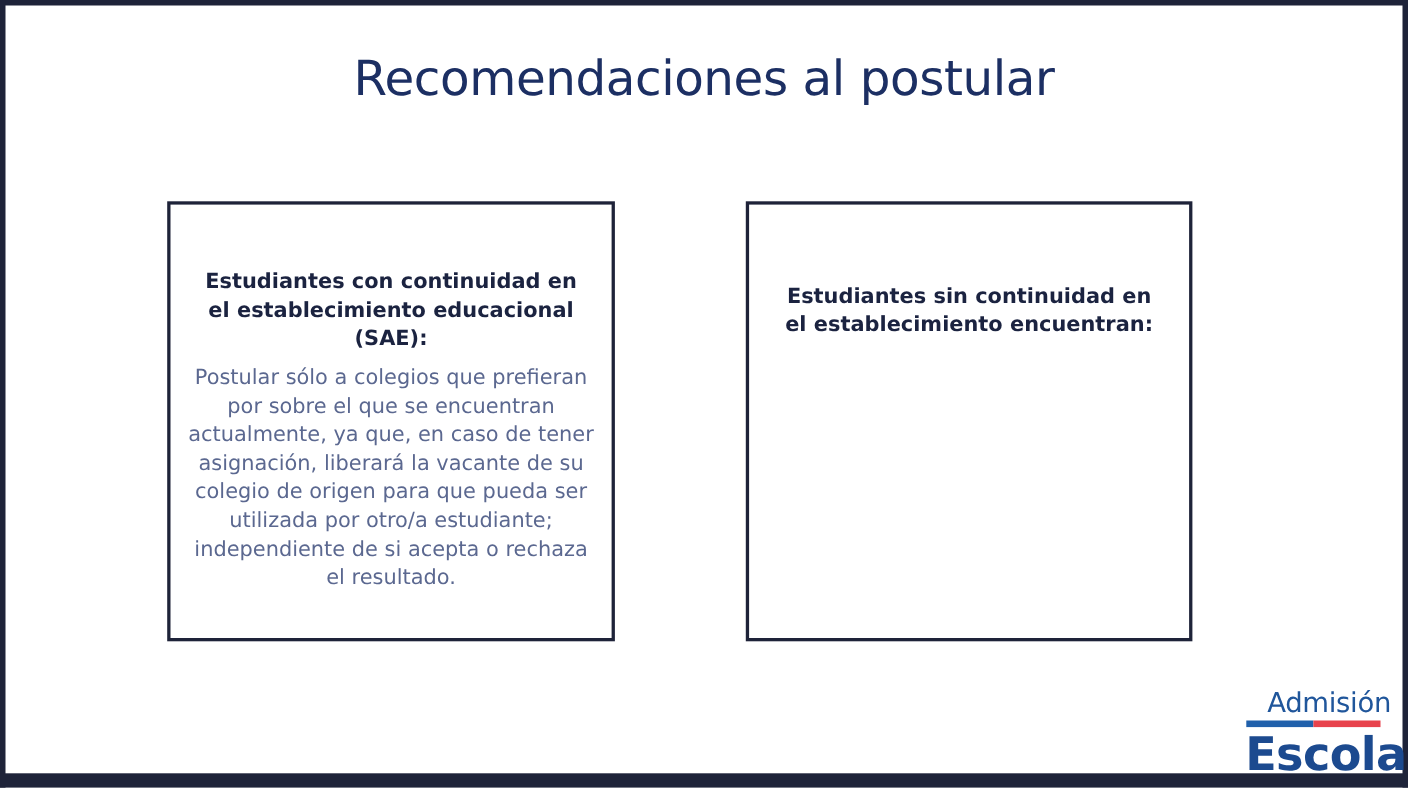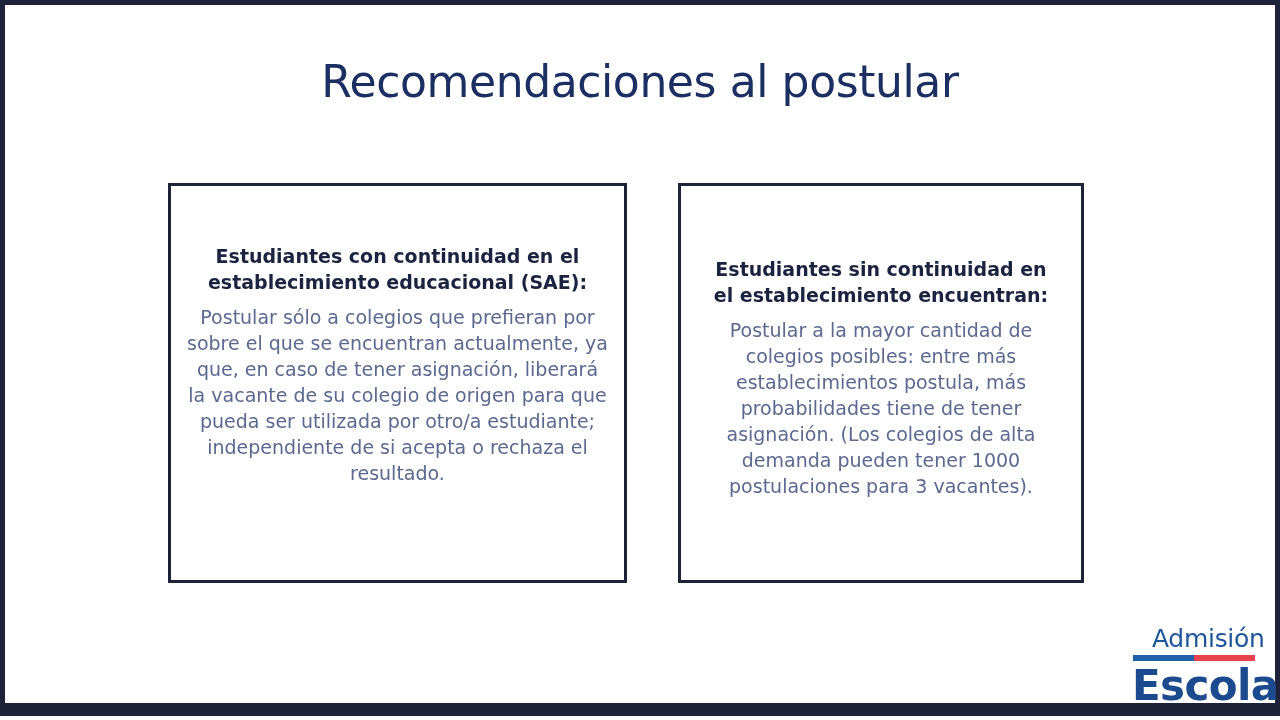--- a/index.html
+++ b/index.html
@@ -28,42 +28,42 @@
   }
   .frame-top    { left: 0;  top: 0;    width: 1280px; height: 5px;  }
   .frame-left   { left: 0;  top: 0;    width: 5px;    height: 716px;}
   .frame-right  { right: 0; top: 0;    width: 5px;    height: 716px;}
   .frame-bottom { left: 0;  top: 703px;width: 1280px; height: 13px; }
 
   
   .slide-title {
     position: absolute;
     left: 0;
-    top: 56px;
+    top: 46px;
     width: 1280px;
     text-align: center;
     font-family: "DejaVu Sans", sans-serif;
     font-size: 44px;
     font-weight: 400;
     letter-spacing: -0.4px;
     color: #1c2f63;
     white-space: nowrap;
   }
 
   
   .card {
     position: absolute;
     top: 183px;
     height: 400px;
     border: 3px solid #1e2339;
     background: #ffffff;
     box-sizing: border-box;
     padding: 0 14px;
   }
-  .card-left  { left: 168px; width: 459px; }
+  .card-left  { left: 152px; width: 407px; }
   .card-right { left: 678px; width: 406px; }
 
   .card-inner {
     width: 100%;
     text-align: center;
   }
   .card-left  .card-inner { padding-top: 57px; }
   .card-right .card-inner { padding-top: 70px; }
 
   .card-heading {
@@ -138,21 +138,20 @@
   <div class="card card-left">
     <div class="card-inner">
       <p class="card-heading">Estudiantes con continuidad en el establecimiento educacional (SAE):</p>
       <p class="card-body">Postular sólo a colegios que prefieran por sobre el que se encuentran actualmente, ya que, en caso de tener asignación, liberará la vacante de su colegio de origen para que pueda ser utilizada por otro/a estudiante; independiente de si acepta o rechaza el resultado.</p>
     </div>
   </div>
 
   <div class="card card-right">
     <div class="card-inner">
       <p class="card-heading">Estudiantes sin continuidad en el establecimiento encuentran:</p>
-      <p class="card-body">Postular a la mayor cantidad de colegios posibles: entre más establecimientos postula, más probabilidades tiene de tener asignación. (Los colegios de alta demanda pueden tener 1000 postulaciones para 3 vacantes).</p>
     </div>
   </div>
 
   <div class="logo">
     <div class="logo-word-top">Admisión</div>
     <div class="logo-flag">
       <div class="logo-flag-blue"></div>
       <div class="logo-flag-red"></div>
     </div>
     <div class="logo-word-bottom">Escolar</div>

